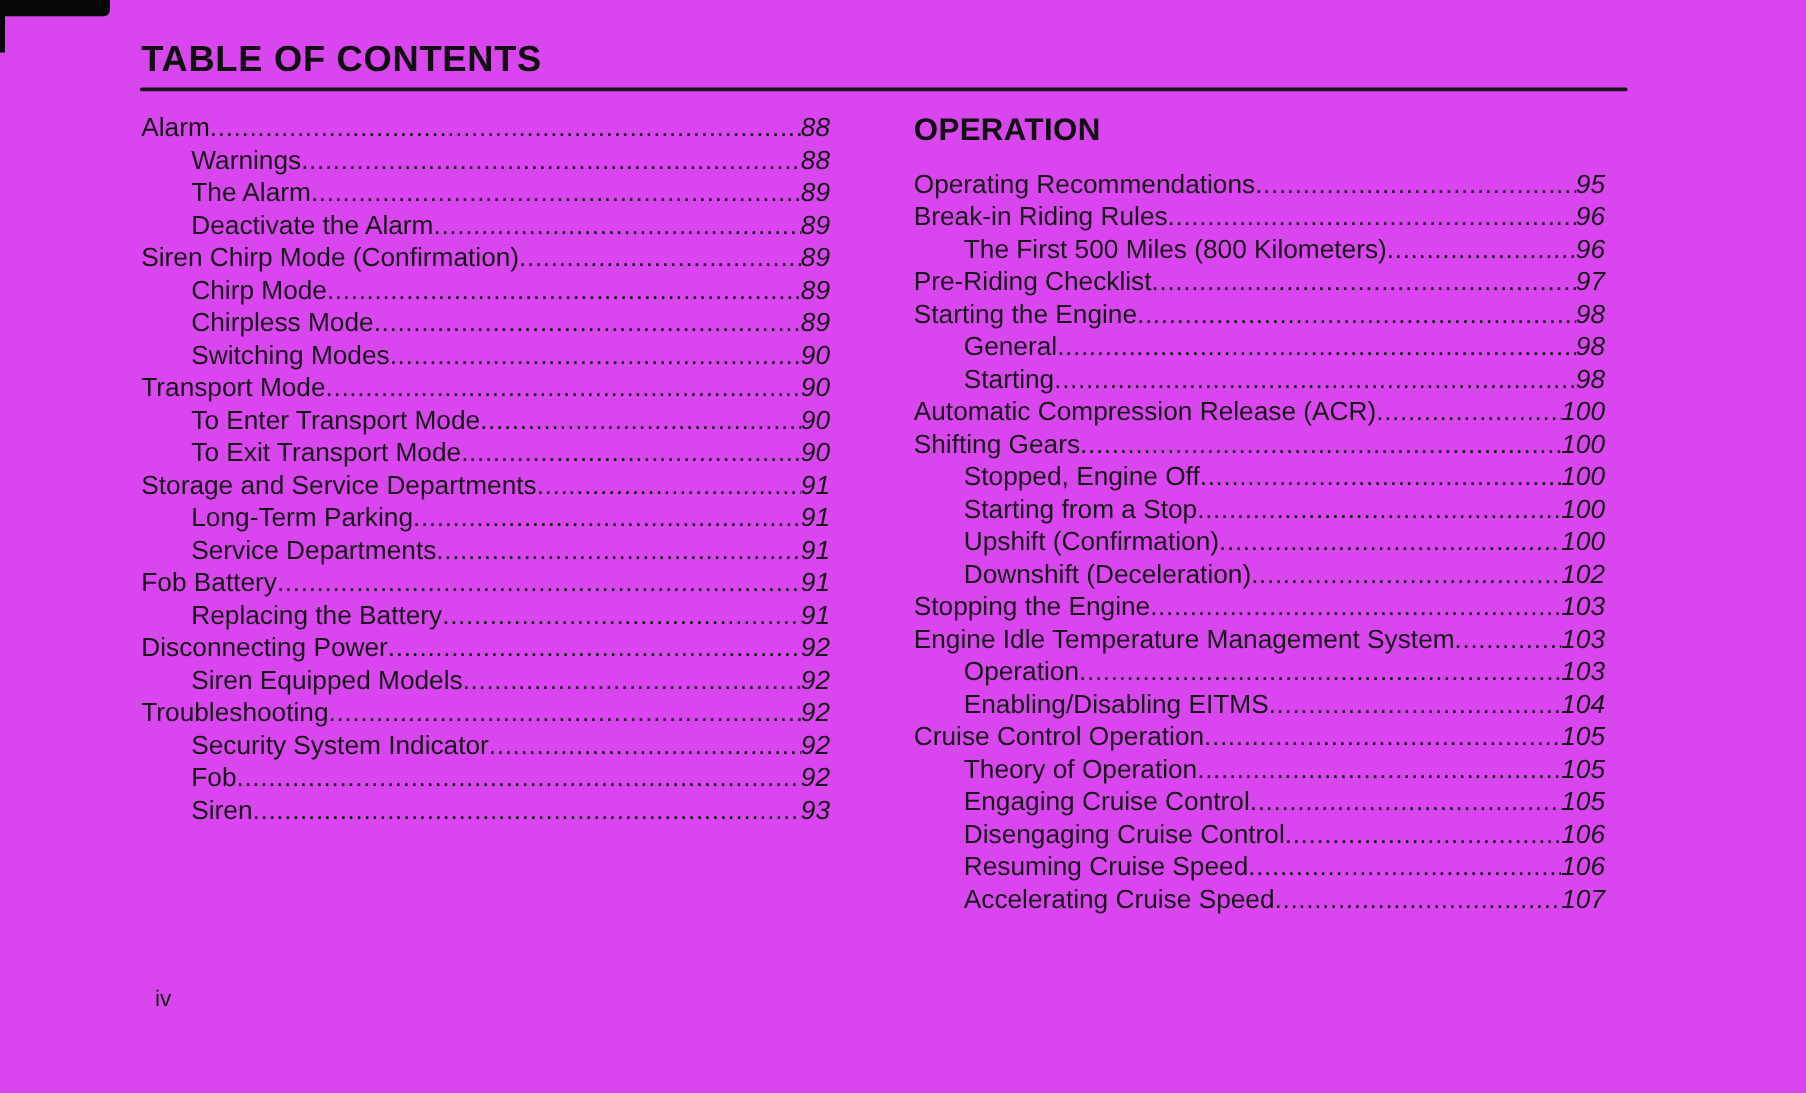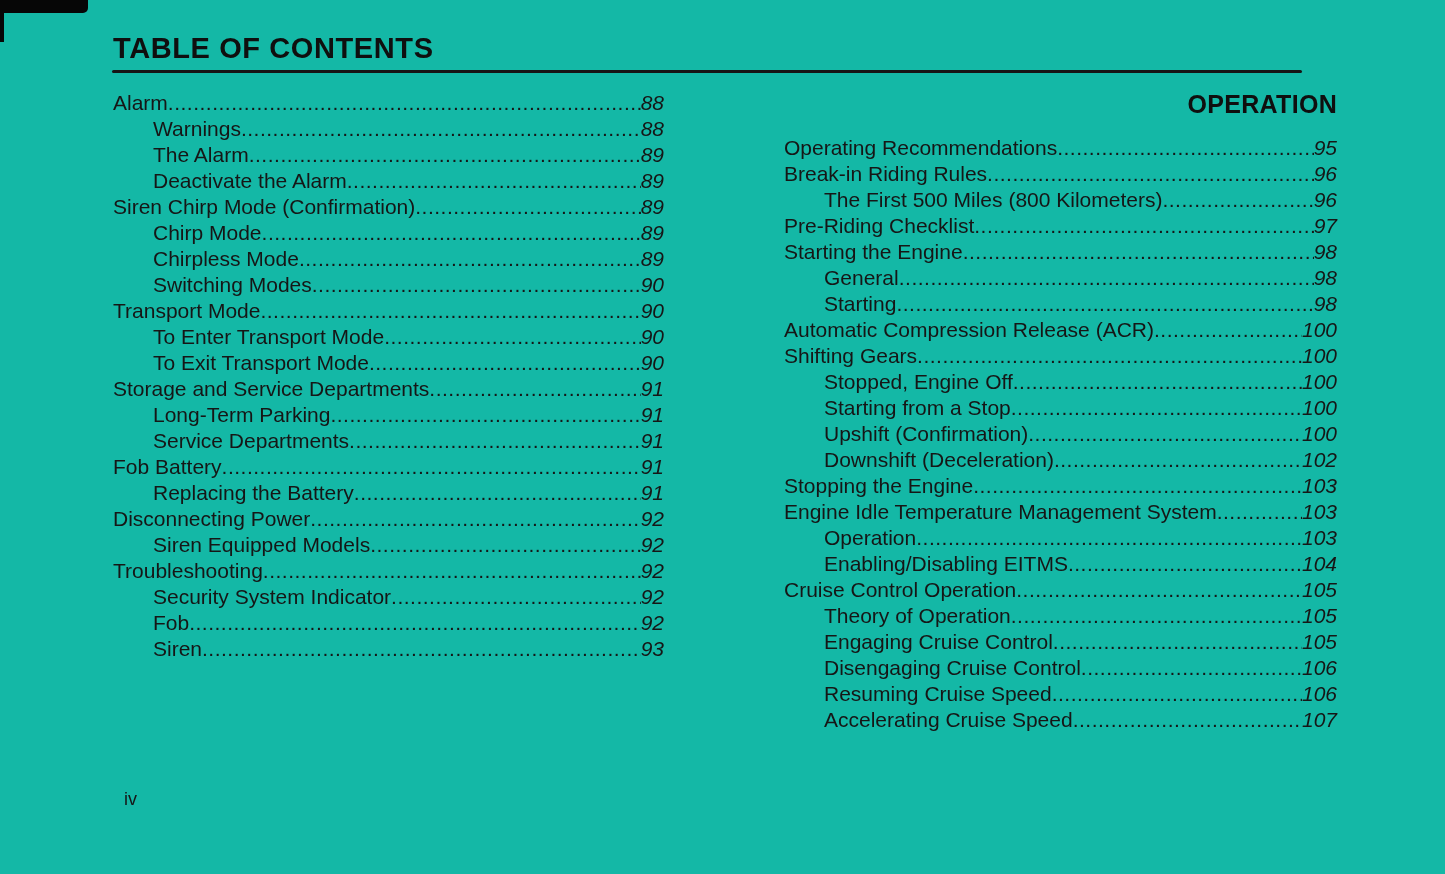--- a/index.html
+++ b/index.html
@@ -9,21 +9,21 @@
     height: 874px;
     background: #ffffff;
     font-family: "Liberation Sans", sans-serif;
     color: #141414;
     overflow: hidden;
   }
   .page {
     position: relative;
     width: 1445px;
     height: 874px;
-    background: #14b8a6;
+    background: #d946ef;
   }
   .scan-mark {
     position: absolute;
     left: 0;
     top: 0;
     width: 88px;
     height: 13px;
     background: #060606;
     border-radius: 0 0 5px 0;
   }
@@ -52,21 +52,21 @@
     width: 1190px;
     height: 3px;
     background: #161616;
     border-radius: 2px;
   }
   .col {
     position: absolute;
     top: 90px;
   }
   .col-left  { left: 113px; width: 551px; }
-  .col-right { left: 784px; width: 553px; text-align: right; }
+  .col-right { left: 731px; width: 553px; }
   .section-heading {
     margin: 0 0 16px 0;
     font-size: 25px;
     font-weight: 700;
     letter-spacing: 0.3px;
     color: #0f0f0f;
   }
   .entry {
     display: flex;
     align-items: baseline;

